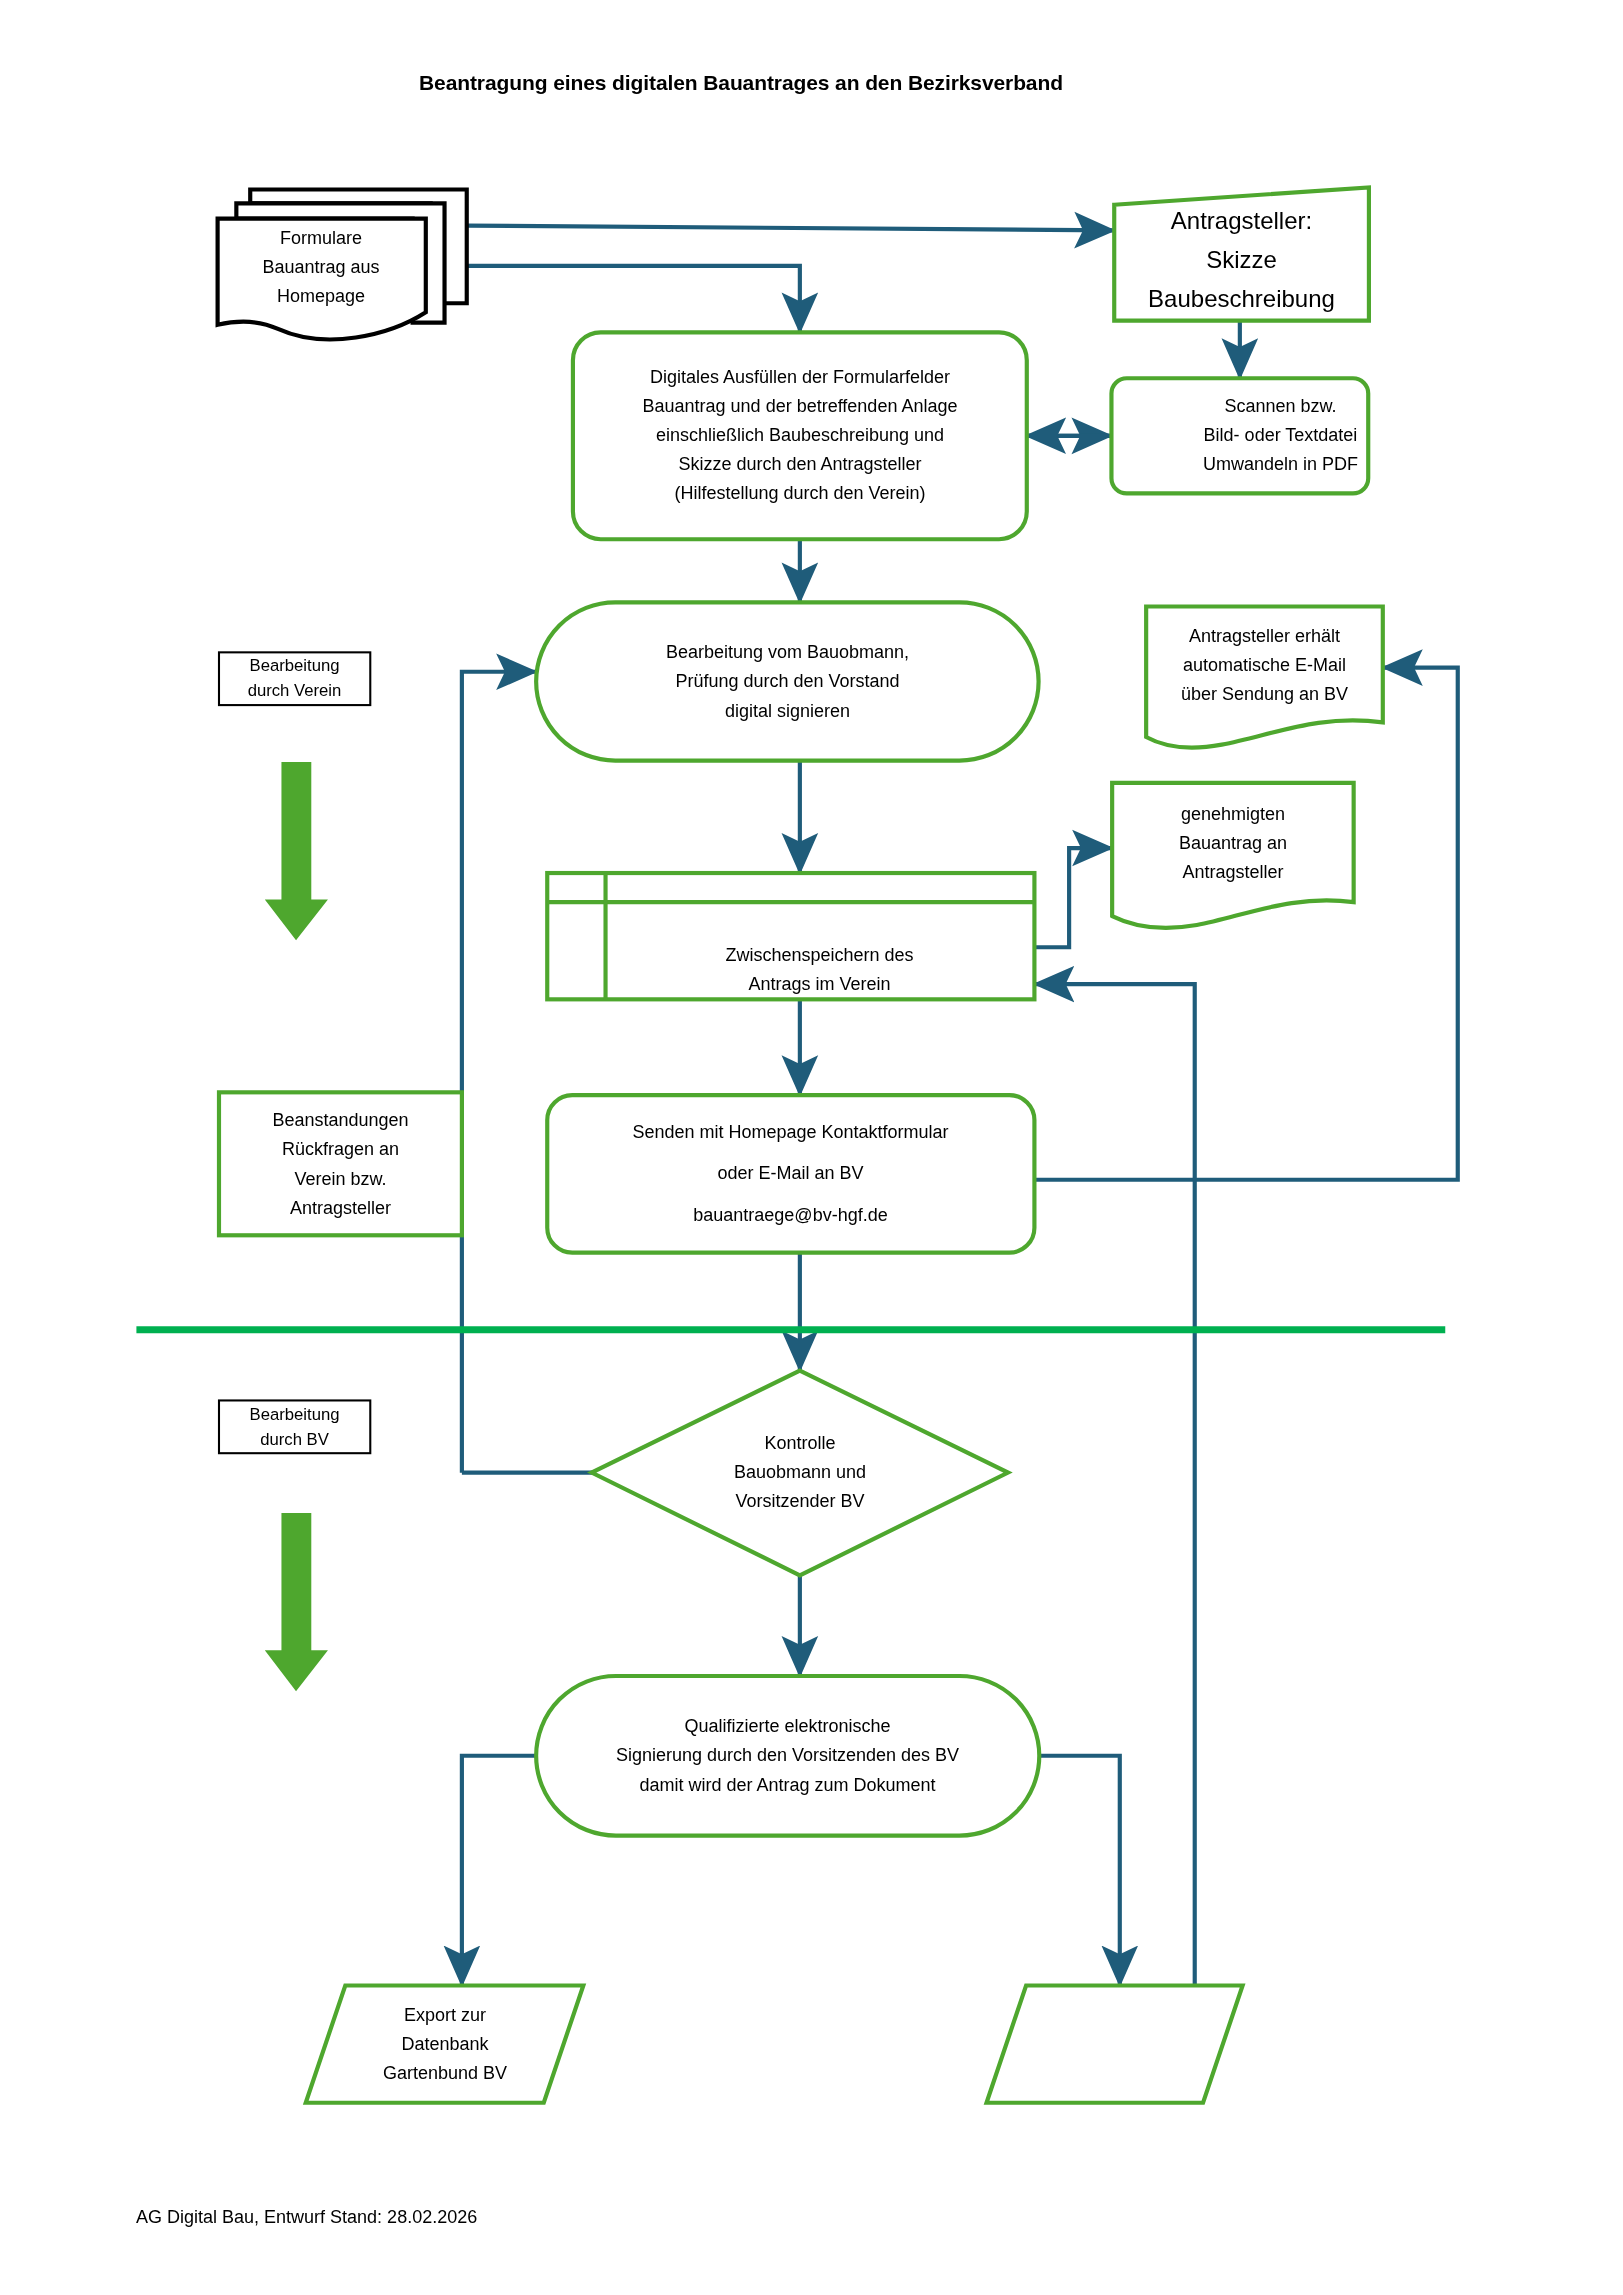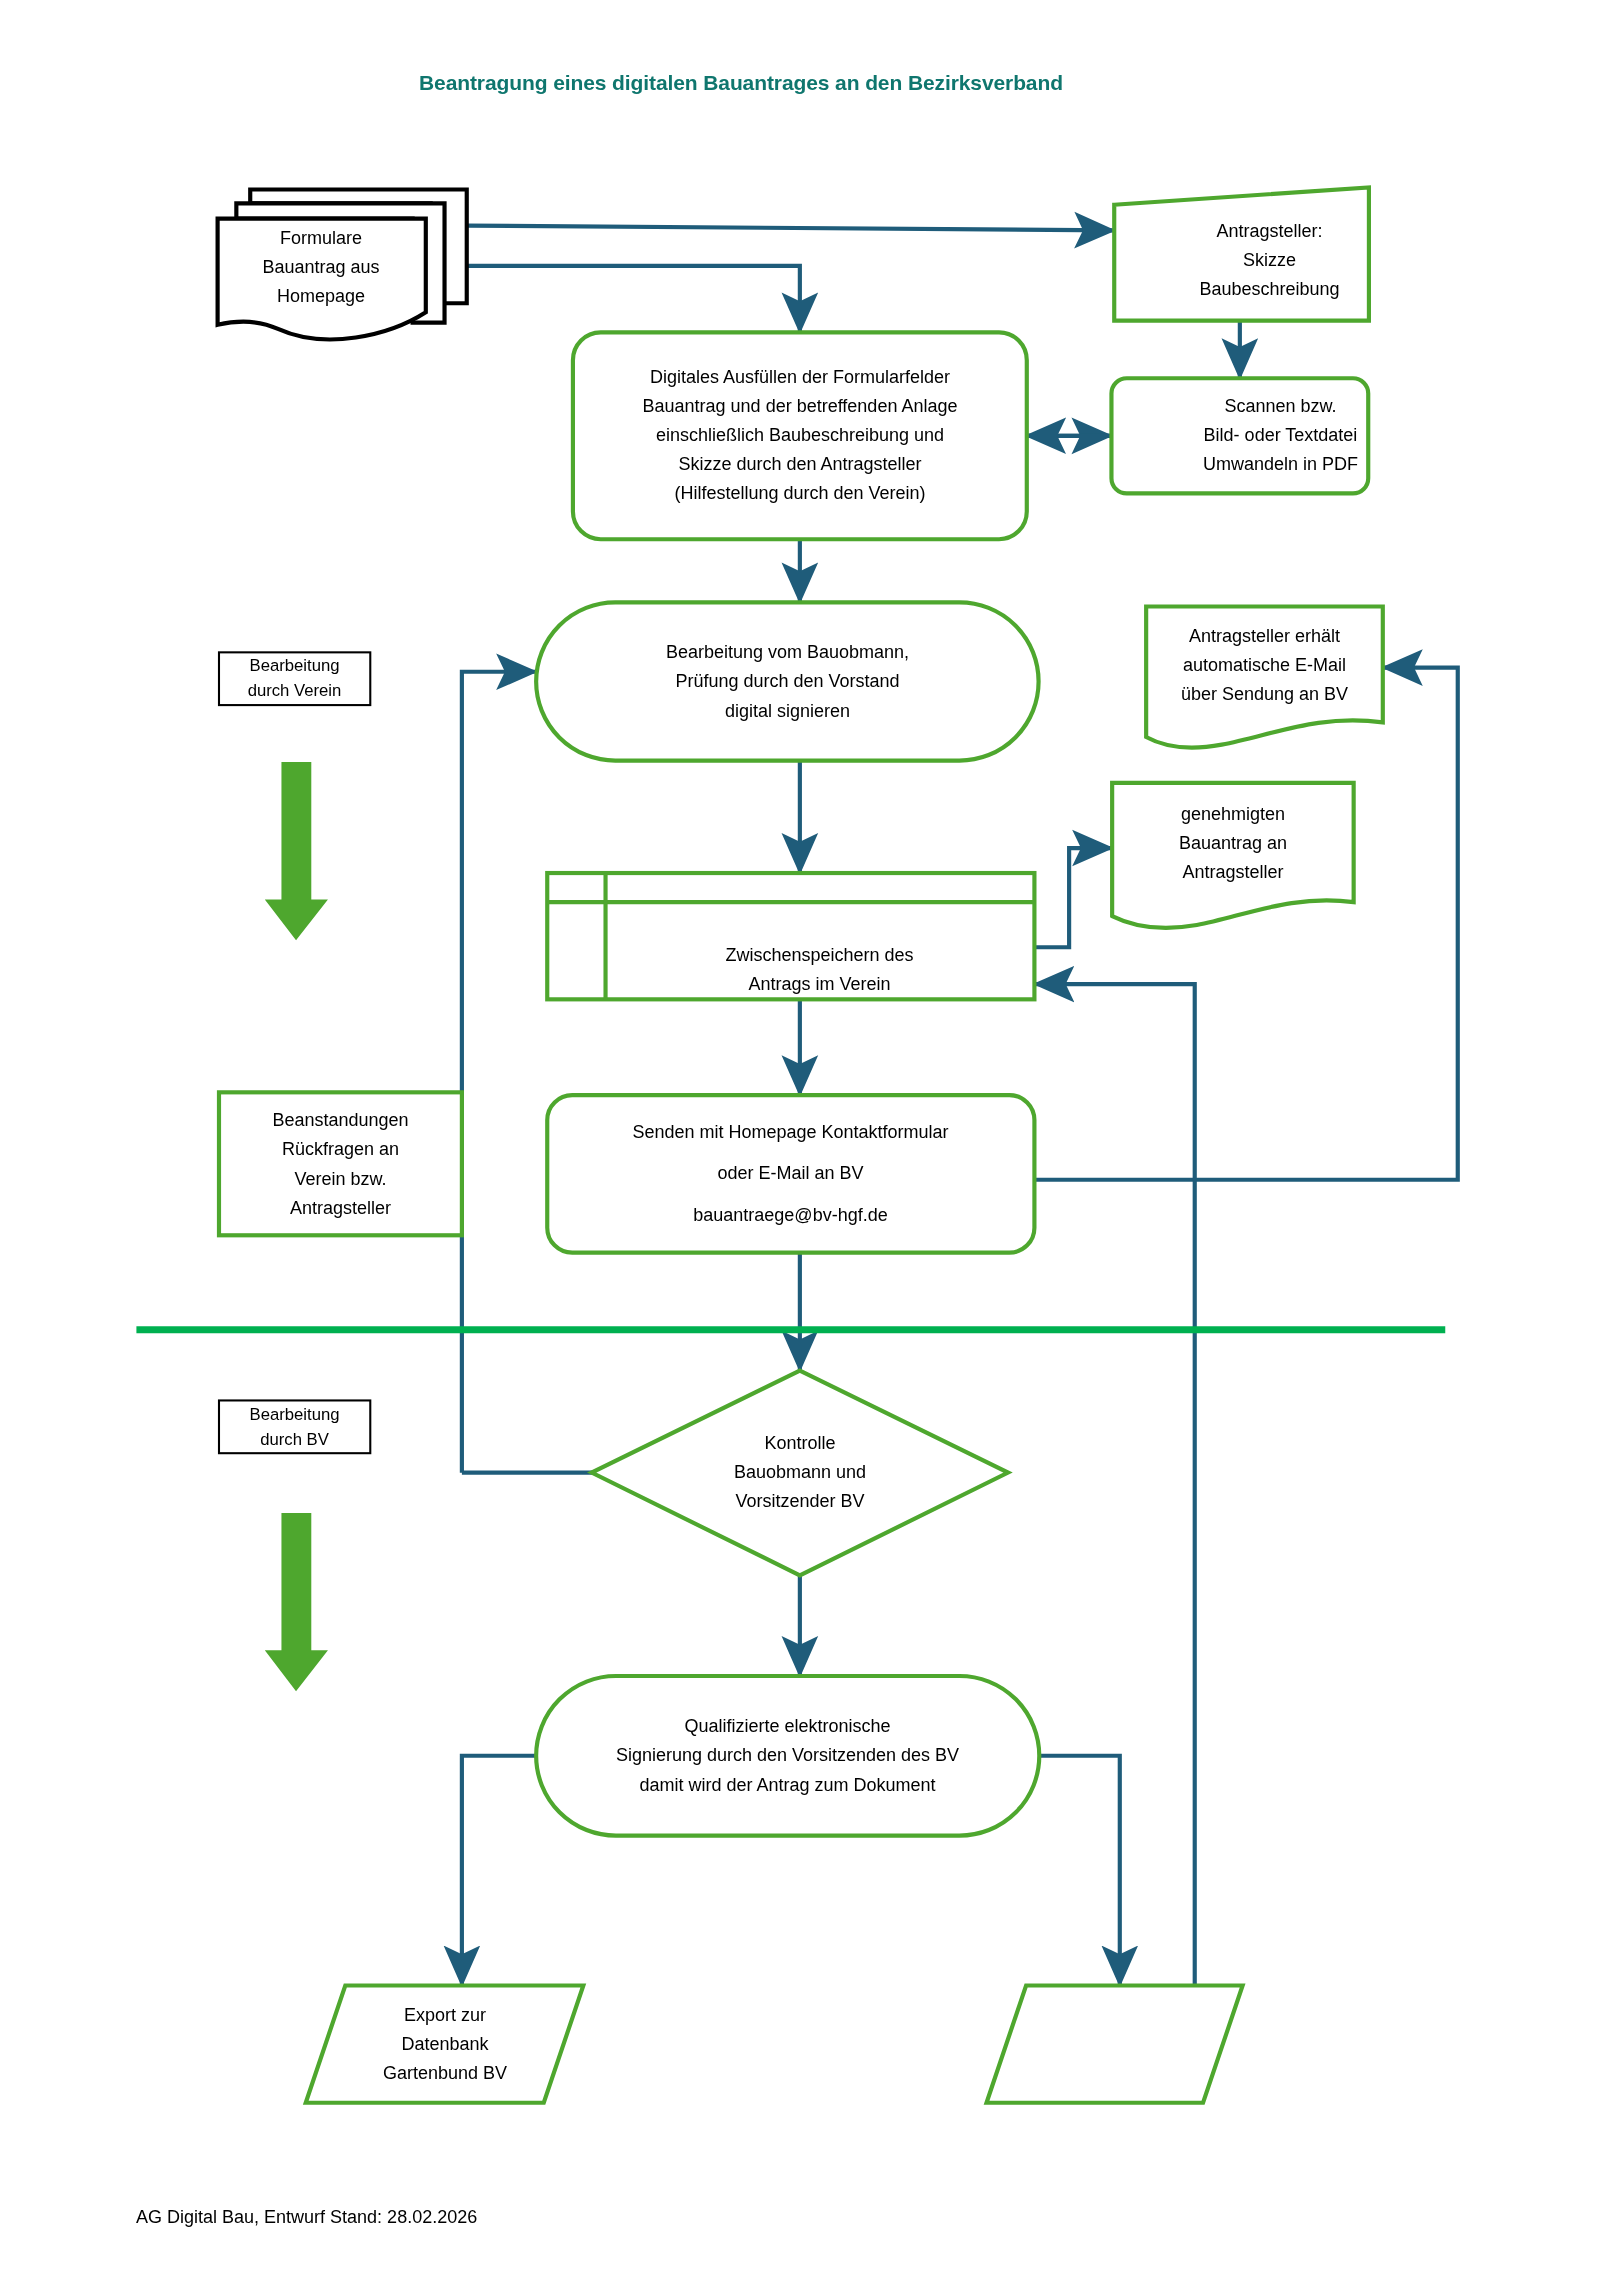--- a/index.html
+++ b/index.html
@@ -20,21 +20,21 @@
     justify-content:center;
     text-align:center;
     color:#000000;
     line-height:1.62;
     pointer-events:none;
   }
   .node-text span{display:block;white-space:nowrap;}
   .t-title{
     position:absolute;
     font-weight:bold;
-    color:#0f766e;
+    color:#000000;
     white-space:nowrap;
   }
   .t-footer{
     position:absolute;
     color:#000000;
     white-space:nowrap;
   }
 </style>
 </head>
 <body>
@@ -137,21 +137,21 @@
 
     <polygon points="1478,2861 1790,2861 1733,3030 1421,3030" fill="#ffffff" stroke="#4EA72E" stroke-width="6"></polygon>
   </svg>
 
   <div class="node-text" style="left:217px; top:219px; width:208px; height:97px; font-size:18px;align-items:center;">
     <span>Formulare</span>
     <span>Bauantrag aus</span>
     <span>Homepage</span>
   </div>
 
-  <div class="node-text" style="left:1114px; top:201px; width:255px; height:119px; font-size:18px;padding-left:28px;">
+  <div class="node-text" style="left:1114px; top:201px; width:255px; height:119px; font-size:24px;">
     <span>Antragsteller:</span>
     <span>Skizze</span>
     <span>Baubeschreibung</span>
   </div>
 
   <div class="node-text" style="left:573px; top:332px; width:454px; height:207px; font-size:18px;">
     <span>Digitales Ausfüllen der Formularfelder</span>
     <span>Bauantrag und der betreffenden Anlage</span>
     <span>einschließlich Baubeschreibung und</span>
     <span>Skizze durch den Antragsteller</span>

